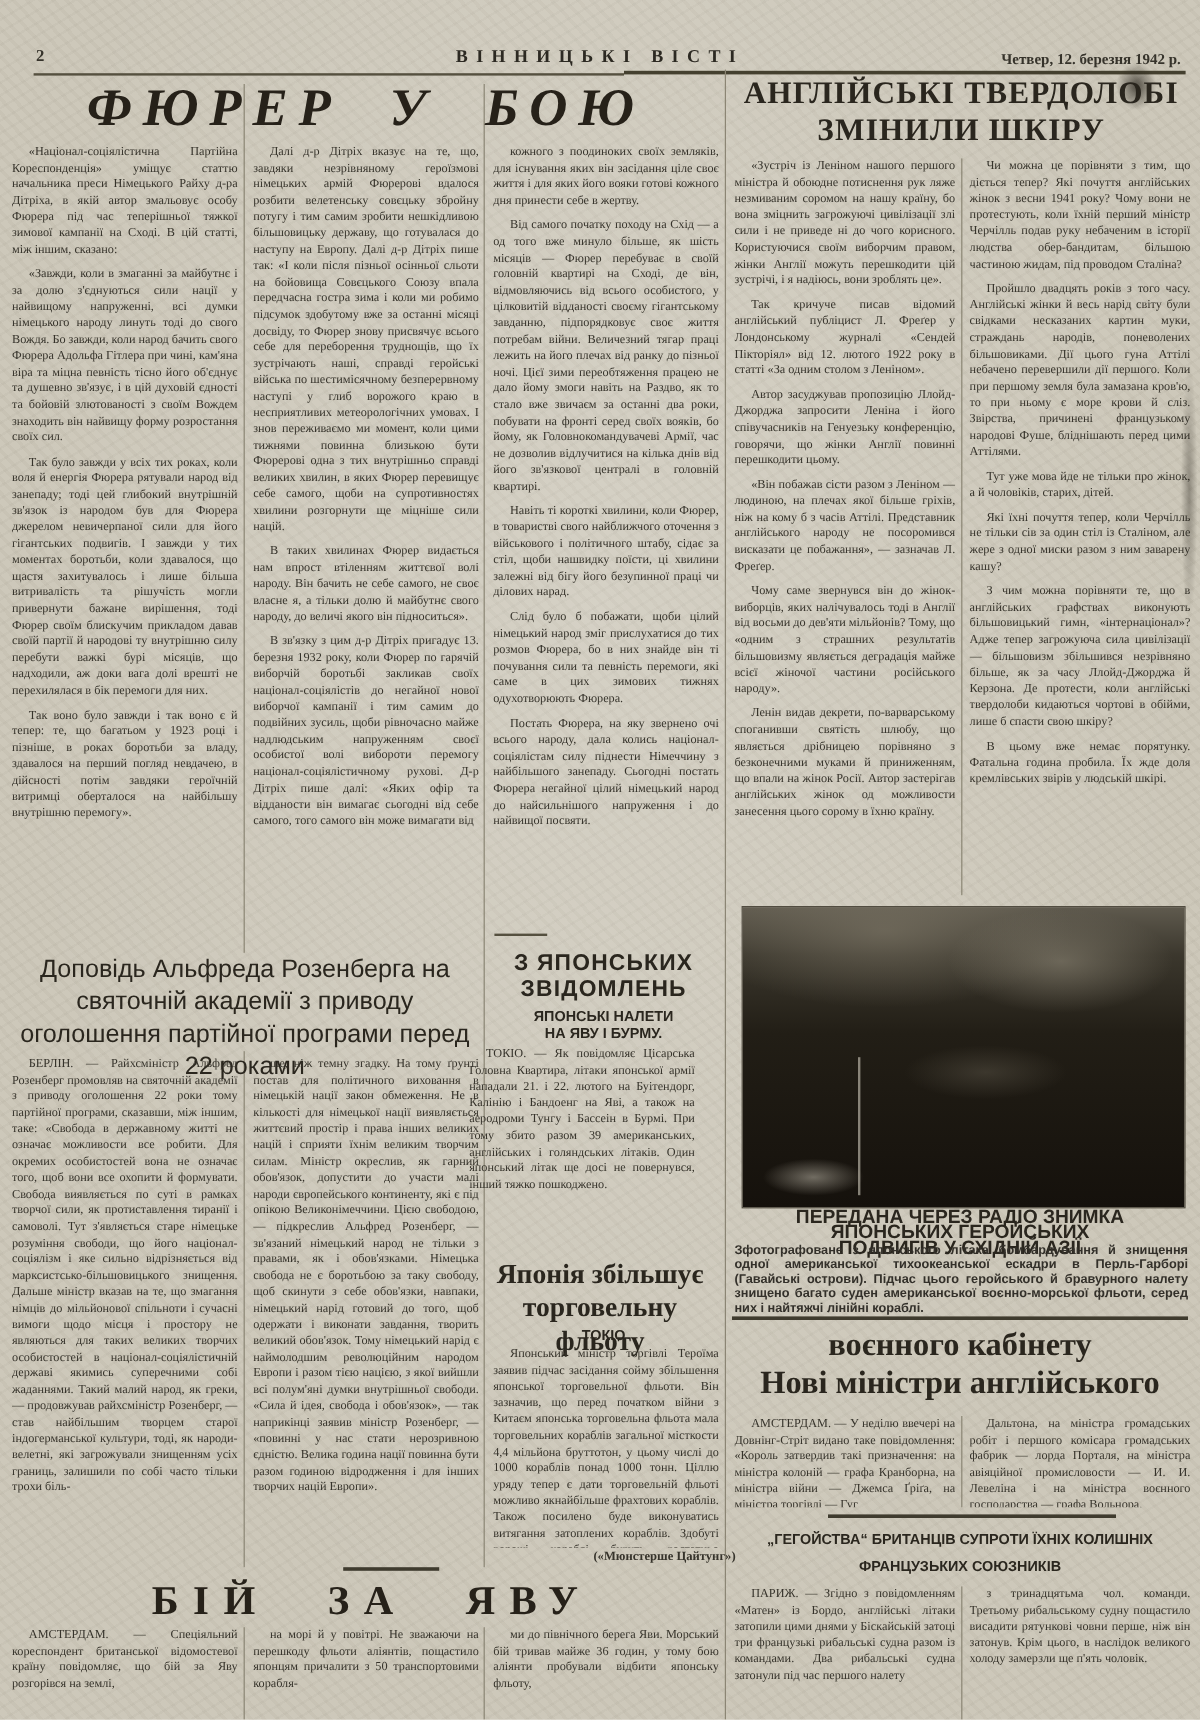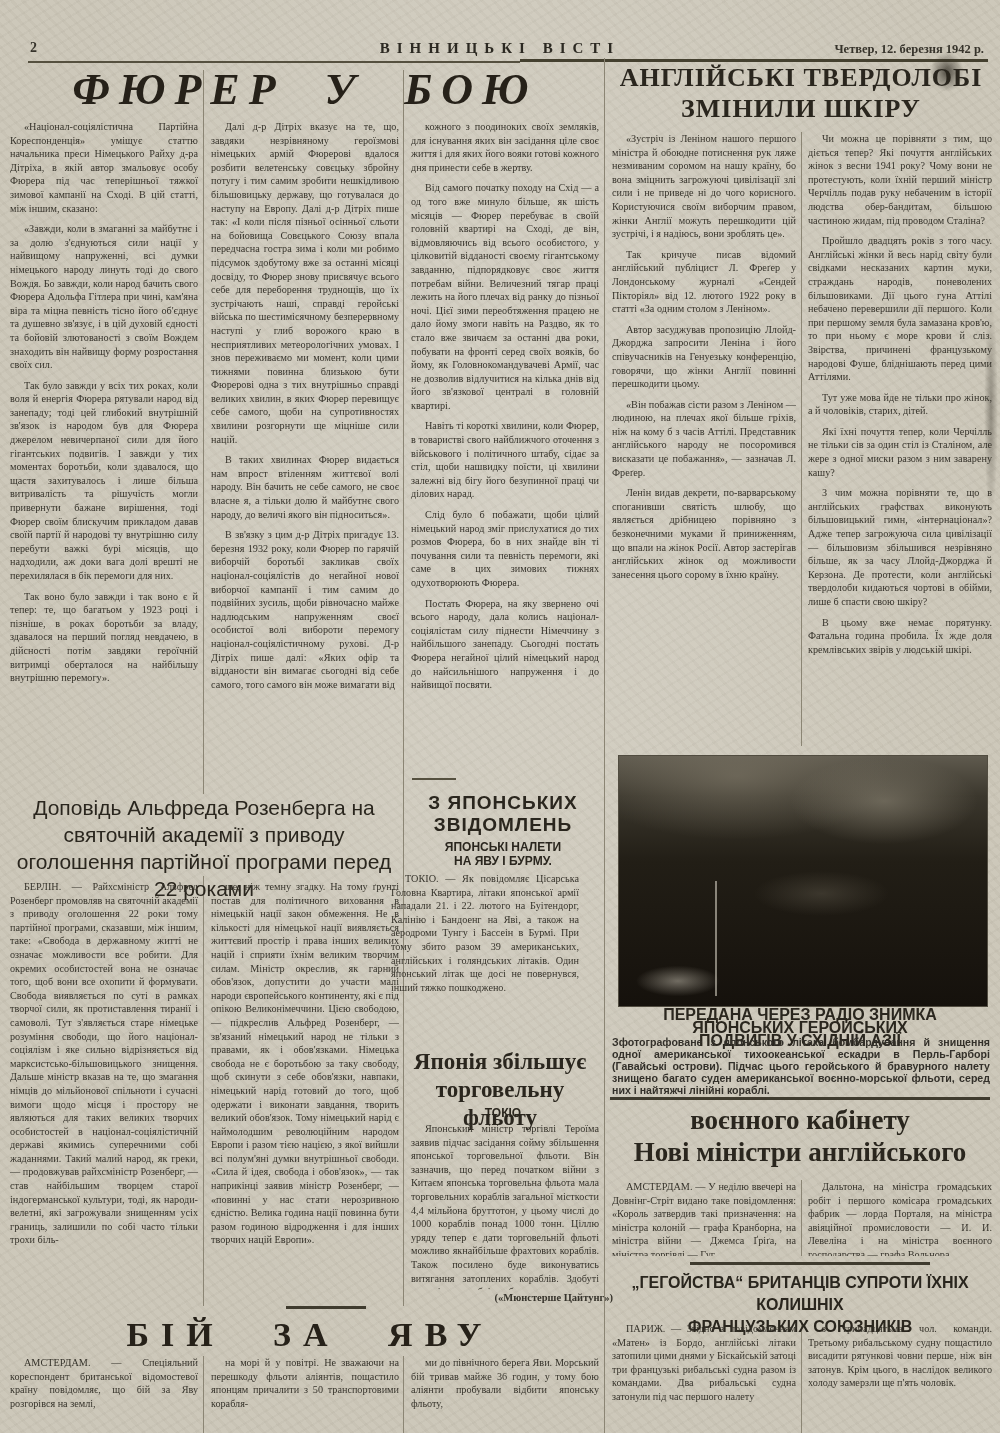--- a/index.html
+++ b/index.html
@@ -57,21 +57,21 @@
     font-family:"Liberation Sans",sans-serif;font-weight:bold;font-size:16px;line-height:13px;color:#2a261e;}
   .cap-text{position:absolute;left:612px;width:378px;top:1036px;text-align:justify;
     font-family:"Liberation Sans",sans-serif;font-weight:bold;font-size:10.6px;line-height:12px;color:#33302a;}
   .cap-rule{position:absolute;left:610px;right:10px;top:1097px;height:3px;background:#3f3b2e;}
 
   .h-ministers{position:absolute;left:604px;width:392px;top:1104px;text-align:center;
     font-weight:bold;font-size:27px;line-height:32px;color:#2a261e;}
   .mincol{position:absolute;top:1180px;height:76px;}
   .min-rule{position:absolute;left:690px;width:240px;top:1262px;height:3px;background:#3f3b2e;}
   .h-heroism{position:absolute;left:604px;width:392px;top:1272px;text-align:center;
-    font-family:"Liberation Sans",sans-serif;font-weight:bold;font-size:16px;line-height:22px;color:#2a261e;}
+    font-family:"Liberation Sans",sans-serif;font-weight:bold;font-size:12px;line-height:22px;color:#2a261e;}
   .parcol{position:absolute;top:1322px;height:111px;}
 
   .java-rule{position:absolute;left:286px;width:80px;top:1306px;height:3px;background:#3f3b2e;}
   .h-java{position:absolute;left:80px;width:460px;top:1316px;text-align:center;
     font-weight:bold;font-size:34px;letter-spacing:12px;word-spacing:28px;color:#262119;}
   .javacol{position:absolute;top:1356px;height:77px;}
 
   .end-dash{position:absolute;left:412px;top:778px;width:44px;height:2px;background:#55503f;}
   .smudge{position:absolute;border-radius:50%;background:radial-gradient(ellipse, rgba(40,36,28,.75), rgba(40,36,28,0) 70%);}
 </style>
@@ -119,20 +119,21 @@
 
   <div class="h-tverd">
     <div>АНГЛІЙСЬКІ ТВЕРДОЛОБІ</div>
     <div>ЗМІНИЛИ ШКІРУ</div>
   </div>
   <div class="col" style="left:612px;top:132px;width:184px;height:614px;">
     <p>«Зустріч із Леніном нашого першого міністра й обоюдне потиснення рук ляже незмиваним соромом на нашу країну, бо вона зміцнить загрожуючі цивілізації злі сили і не приведе ні до чого корисного. Користуючися своїм виборчим правом, жінки Англії можуть перешкодити цій зустрічі, і я надіюсь, вони зроблять це».</p>
     <p>Так кричуче писав відомий англійський публіцист Л. Фреґер у Лондонському журналі «Сендей Пікторіял» від 12. лютого 1922 року в статті «За одним столом з Леніном».</p>
     <p>Автор засуджував пропозицію Ллойд-Джорджа запросити Леніна і його співучасників на Генуезьку конференцію, говорячи, що жінки Англії повинні перешкодити цьому.</p>
     <p>«Він побажав сісти разом з Леніном — людиною, на плечах якої більше гріхів, ніж на кому б з часів Аттілі. Представник англійського народу не посоромився висказати це побажання», — зазначав Л. Фреґер.</p>
+    <p>Чому саме звернувся він до жінок-виборців, яких налічувалось тоді в Англії від восьми до дев'яти мільйонів? Тому, що «одним з страшних результатів більшовизму являється деградація майже всієї жіночої частини російського народу».</p>
     <p>Ленін видав декрети, по-варварському споганивши святість шлюбу, що являється дрібницею порівняно з безконечними муками й приниженням, що впали на жінок Росії. Автор застерігав англійських жінок од можливости занесення цього сорому в їхню країну.</p>
   </div>
   <div class="col" style="left:808px;top:132px;width:184px;height:614px;">
     <p>Чи можна це порівняти з тим, що діється тепер? Які почуття англійських жінок з весни 1941 року? Чому вони не протестують, коли їхній перший міністр Черчілль подав руку небаченим в історії людства обер-бандитам, більшою частиною жидам, під проводом Сталіна?</p>
     <p>Пройшло двадцять років з того часу. Англійські жінки й весь нарід світу були свідками несказаних картин муки, страждань народів, поневолених більшовиками. Дії цього гуна Аттілі небачено перевершили дії першого. Коли при першому земля була замазана кров'ю, то при ньому є море крови й сліз. Звірства, причинені французькому народові Фуше, бліднішають перед цими Аттілями.</p>
     <p>Тут уже мова йде не тільки про жінок, а й чоловіків, старих, дітей.</p>
     <p>Які їхні почуття тепер, коли Черчілль не тільки сів за один стіл із Сталіном, але жере з одної миски разом з ним заварену кашу?</p>
     <p>З чим можна порівняти те, що в англійських графствах виконують більшовицький гимн, «інтернаціонал»? Адже тепер загрожуюча сила цивілізації — більшовизм збільшився незрівняно більше, як за часу Ллойд-Джорджа й Керзона. Де протести, коли англійські твердолоби кидаються чортові в обійми, лише б спасти свою шкіру?</p>
     <p>В цьому вже немає порятунку. Фатальна година пробила. Їх жде доля кремлівських звірів у людській шкірі.</p>
   </div>

